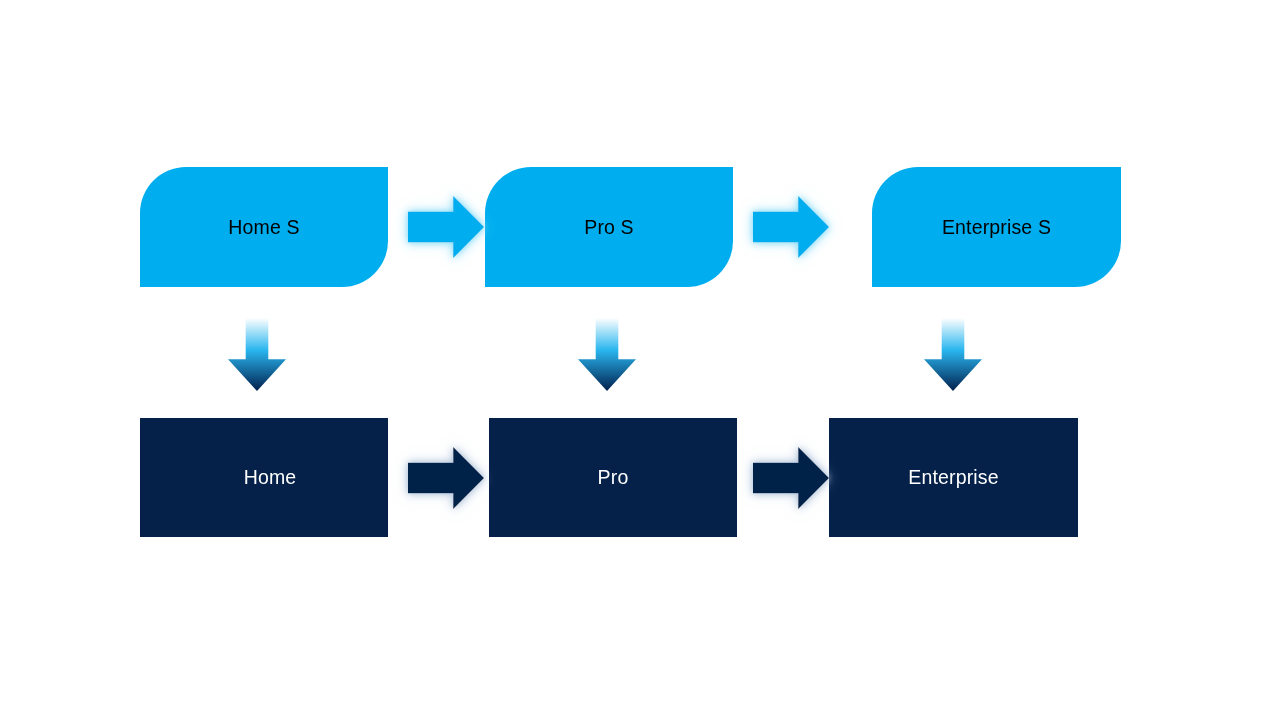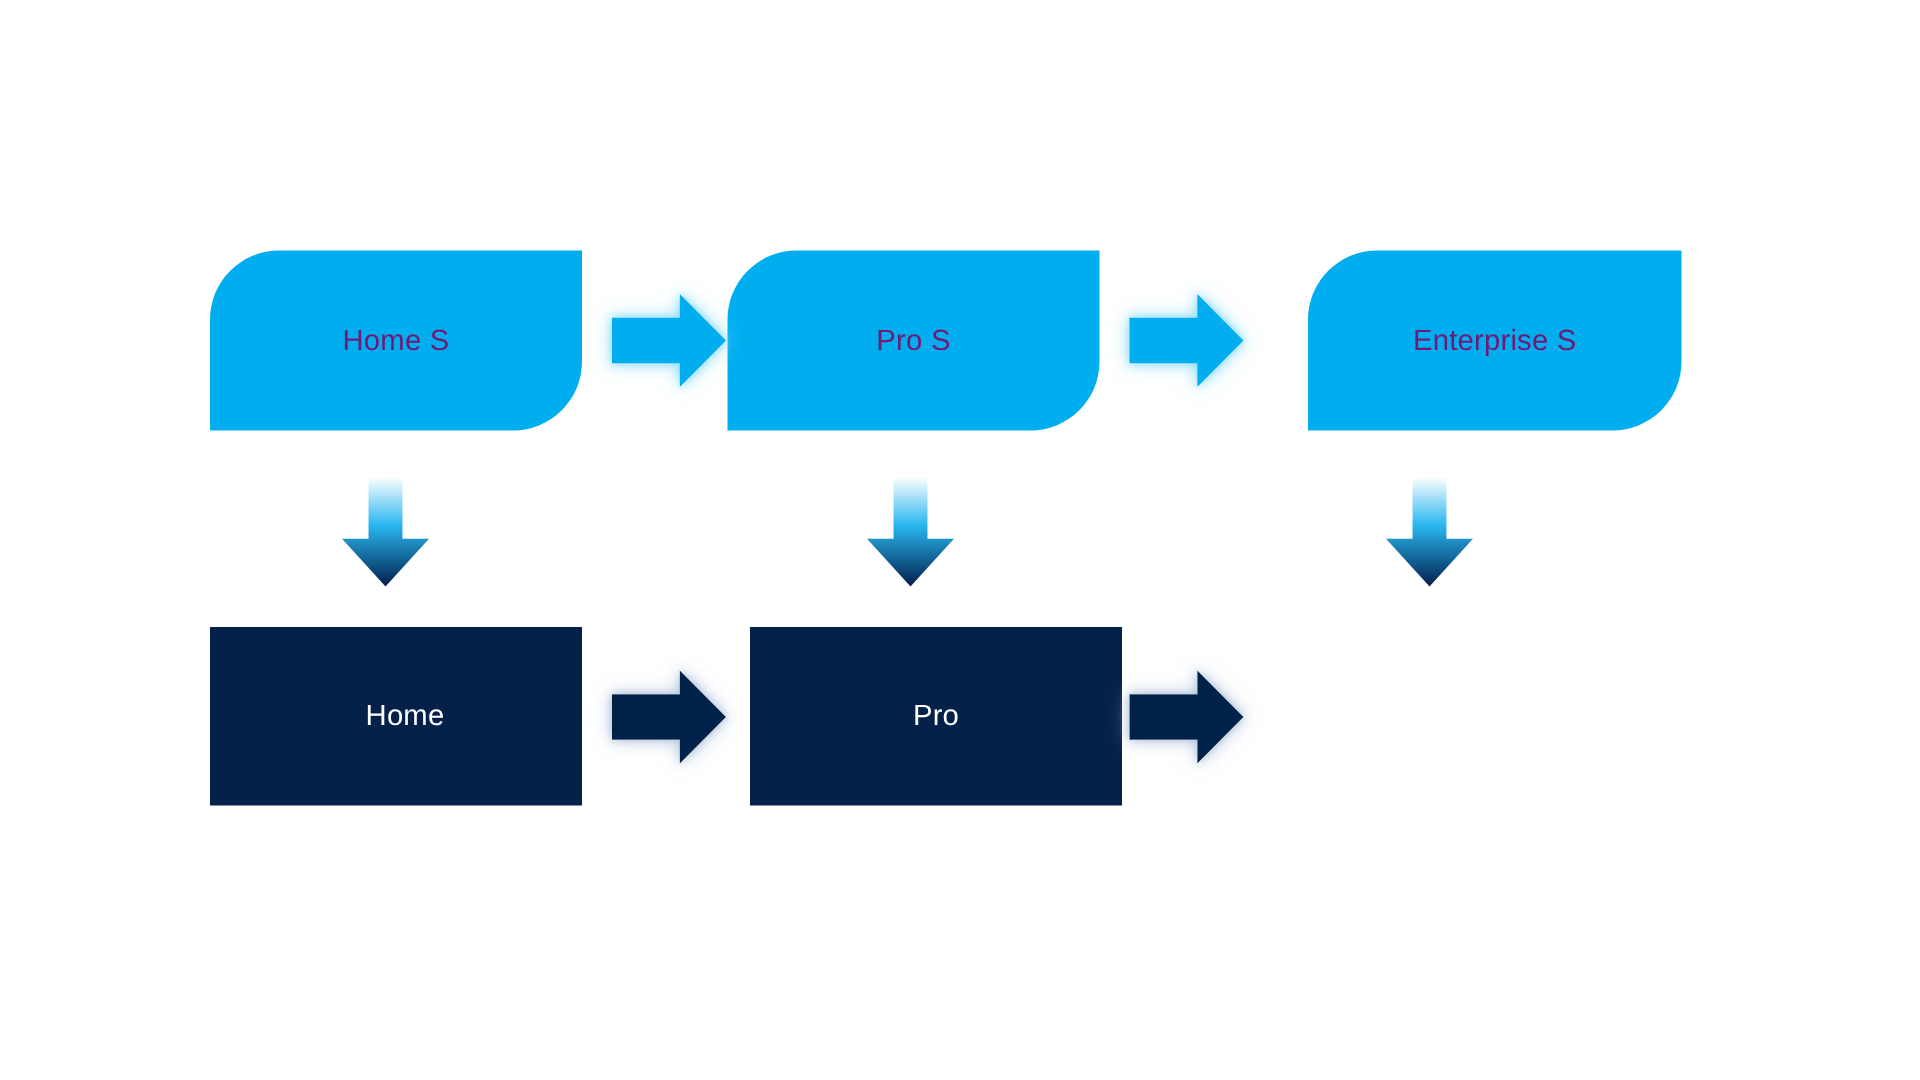--- a/index.html
+++ b/index.html
@@ -22,21 +22,21 @@
     background: #ffffff;
   }
 
   
   .node {
     position: absolute;
     display: flex;
     align-items: center;
     justify-content: center;
     box-sizing: border-box;
-    color: #701a75;
+    color: #000000;
     font-size: 19.5px;
     font-weight: 400;
     letter-spacing: .15px;
     line-height: 1.15;
     white-space: nowrap;
   }
 
   
   .node.tier-s {
     background: #00aeef;
@@ -80,24 +80,27 @@
   </div>
 
   <div class="node tier-s" id="node-enterprise-s" style="left: 872px; top: 167px; width: 249px; height: 120px; background: rgb(0, 174, 239);">
     <span class="node-label">Enterprise S</span>
   </div>
 
   <div class="node tier-base" id="node-home" style="left: 140px; top: 418px; width: 248px; height: 119px; background: rgb(5, 33, 73); color: rgb(255, 255, 255); padding-left: 12px;">
     <span class="node-label">Home</span>
   </div>
 
-  <div class="node tier-base" id="node-pro" style="left: 500px; top: 418px; width: 248px; height: 119px; background: rgb(5, 33, 73); color: rgb(255, 255, 255);">
+  <div class="node tier-base" id="node-pro" style="left: 489px; top: 418px; width: 248px; height: 119px; background: rgb(5, 33, 73); color: rgb(255, 255, 255);">
     <span class="node-label">Pro</span>
   </div>
 
+  <div class="node tier-base" id="node-enterprise" style="left: 829px; top: 418px; width: 249px; height: 119px; background: rgb(5, 33, 73); color: rgb(255, 255, 255);">
+    <span class="node-label">Enterprise</span>
+  </div>
 
   <div class="arrow arrow-h-top" id="arrow-home-s-to-pro-s" style="left: 396px; top: 184px;">
       <svg width="100" height="86" viewBox="-12 -12 100 86">
         <defs>
           <filter id="glowR0" x="-60%" y="-60%" width="220%" height="220%">
             <feDropShadow dx="0" dy="0" stdDeviation="3.2" flood-color="#7fd9f8" flood-opacity="0.95"></feDropShadow>
             <feDropShadow dx="0" dy="0" stdDeviation="6" flood-color="#7fd9f8" flood-opacity="0.55"></feDropShadow>
           </filter>
         </defs>
         <polygon points="0.00,15.81 45.22,15.81 45.22,0.00 76.00,31.00 45.22,62.00 45.22,46.19 0.00,46.19" fill="#00aeef" filter="url(#glowR0)"></polygon>

